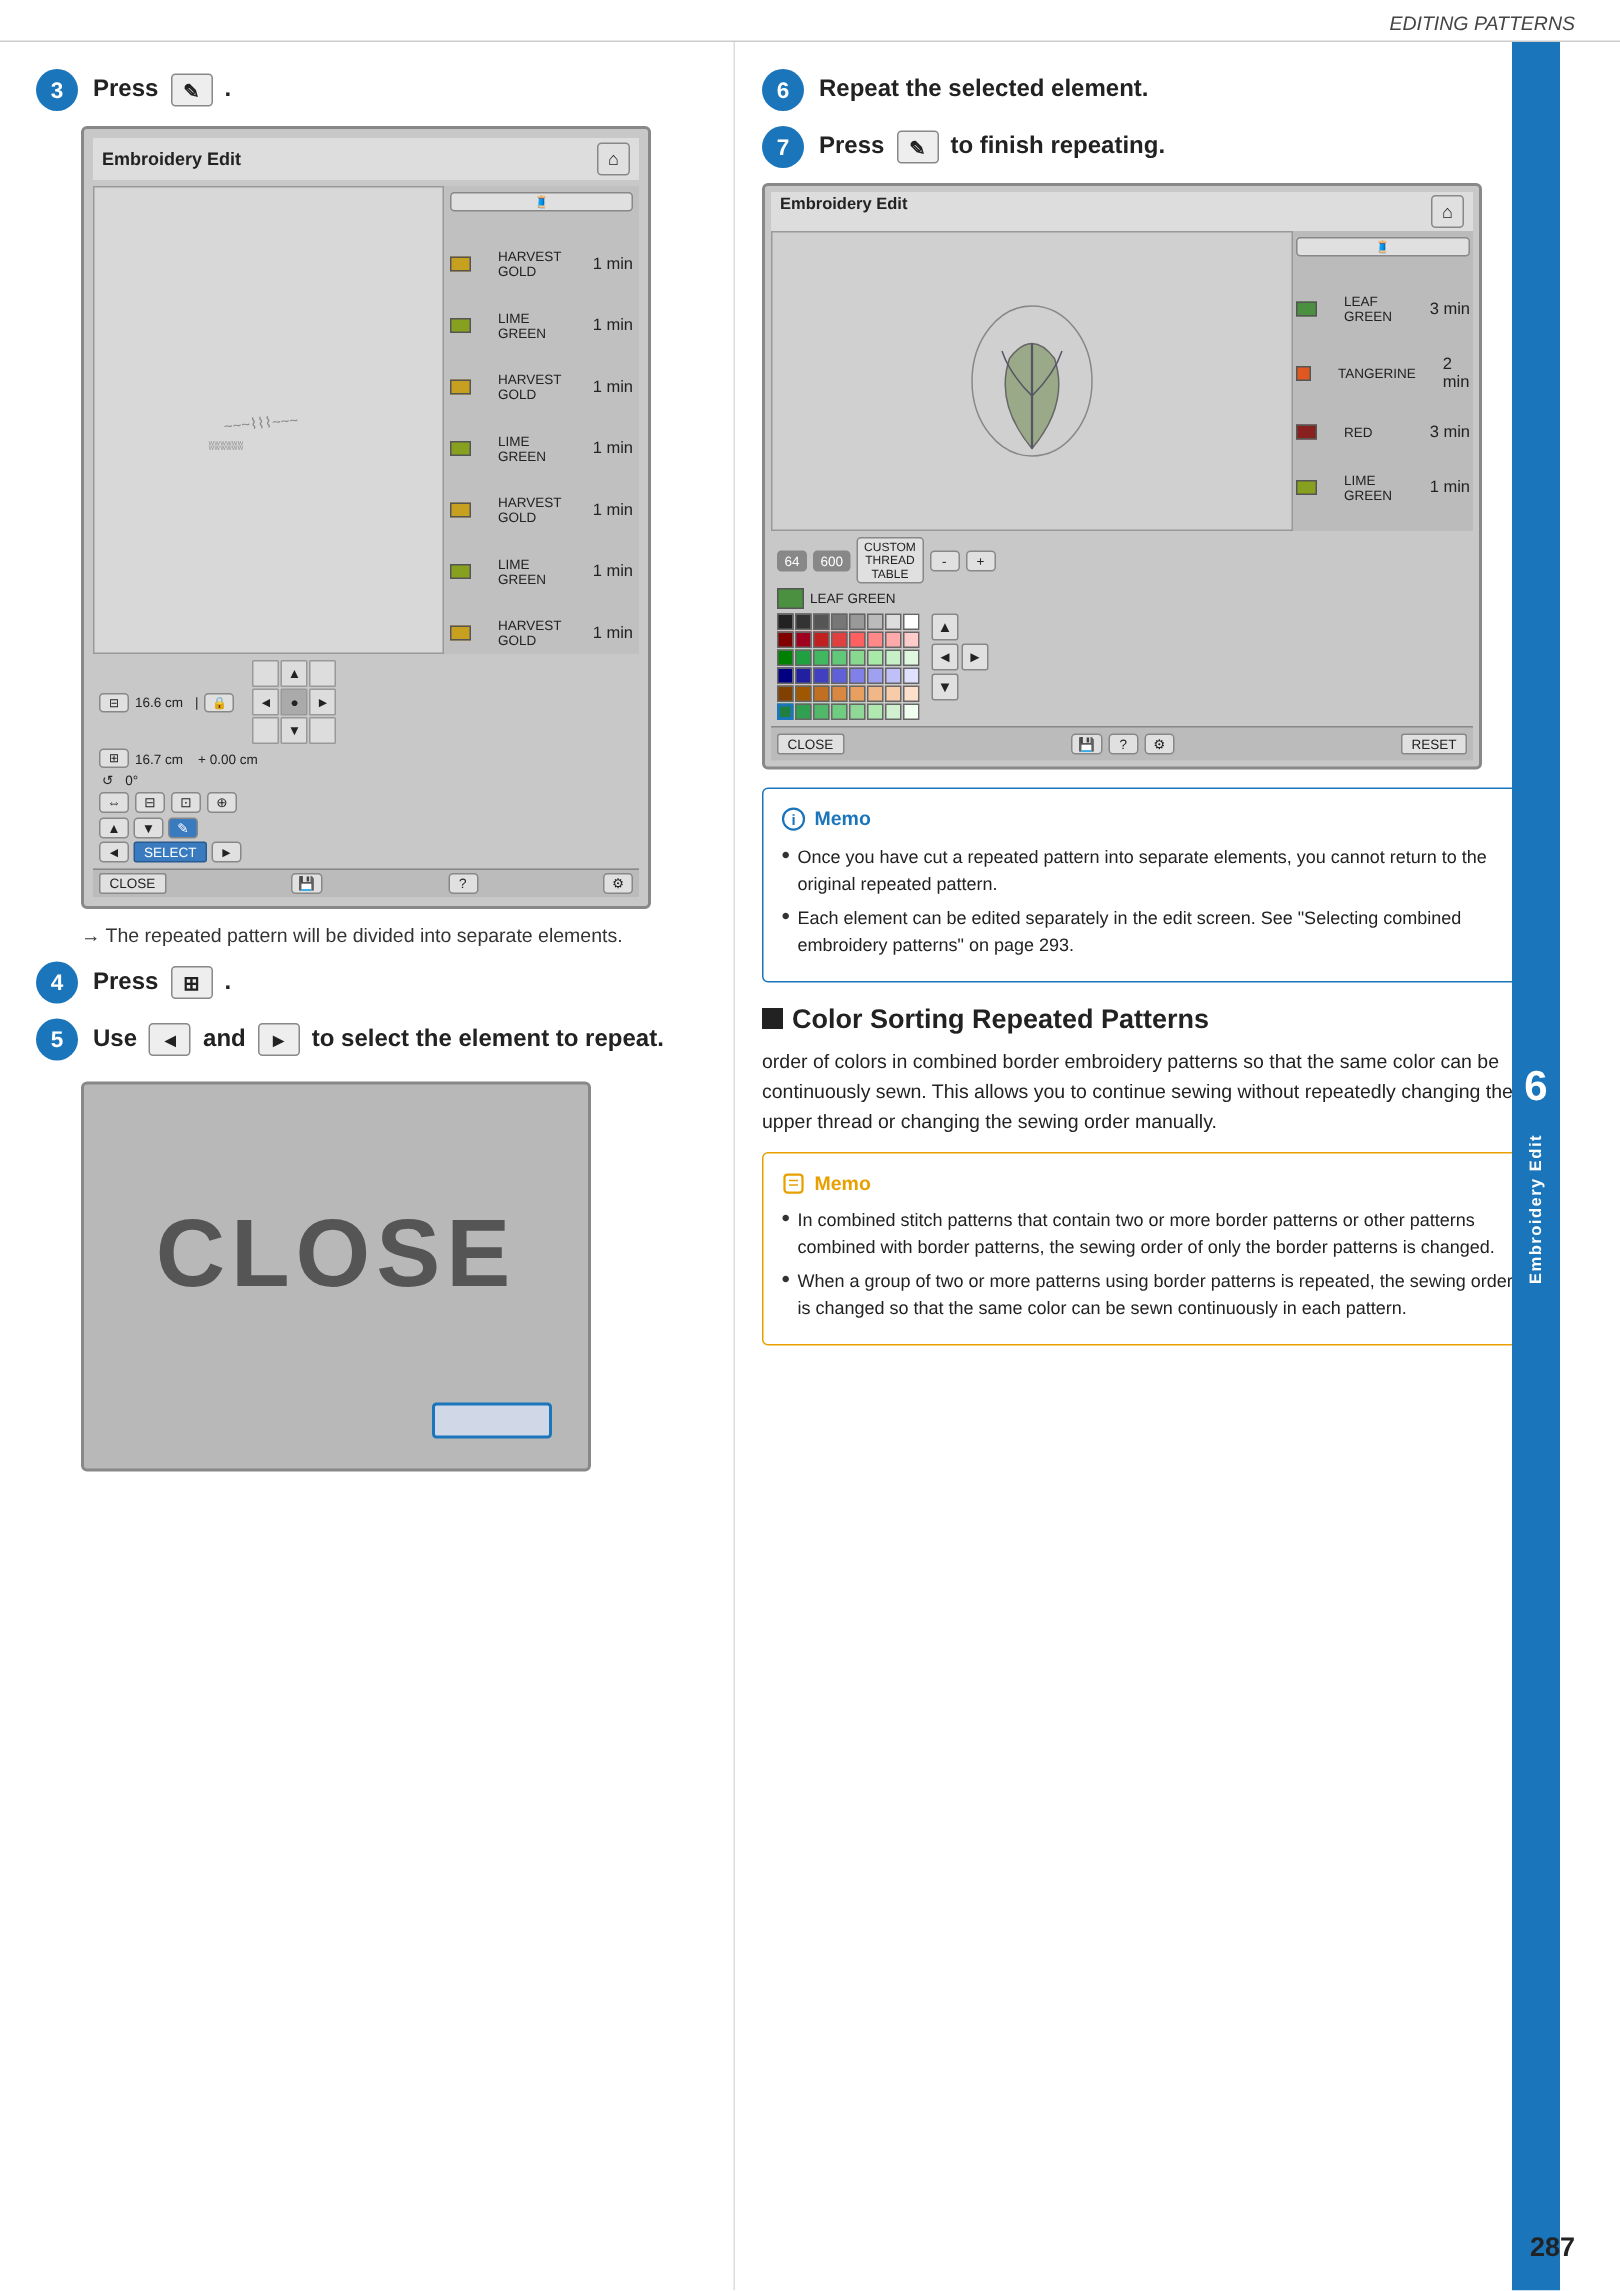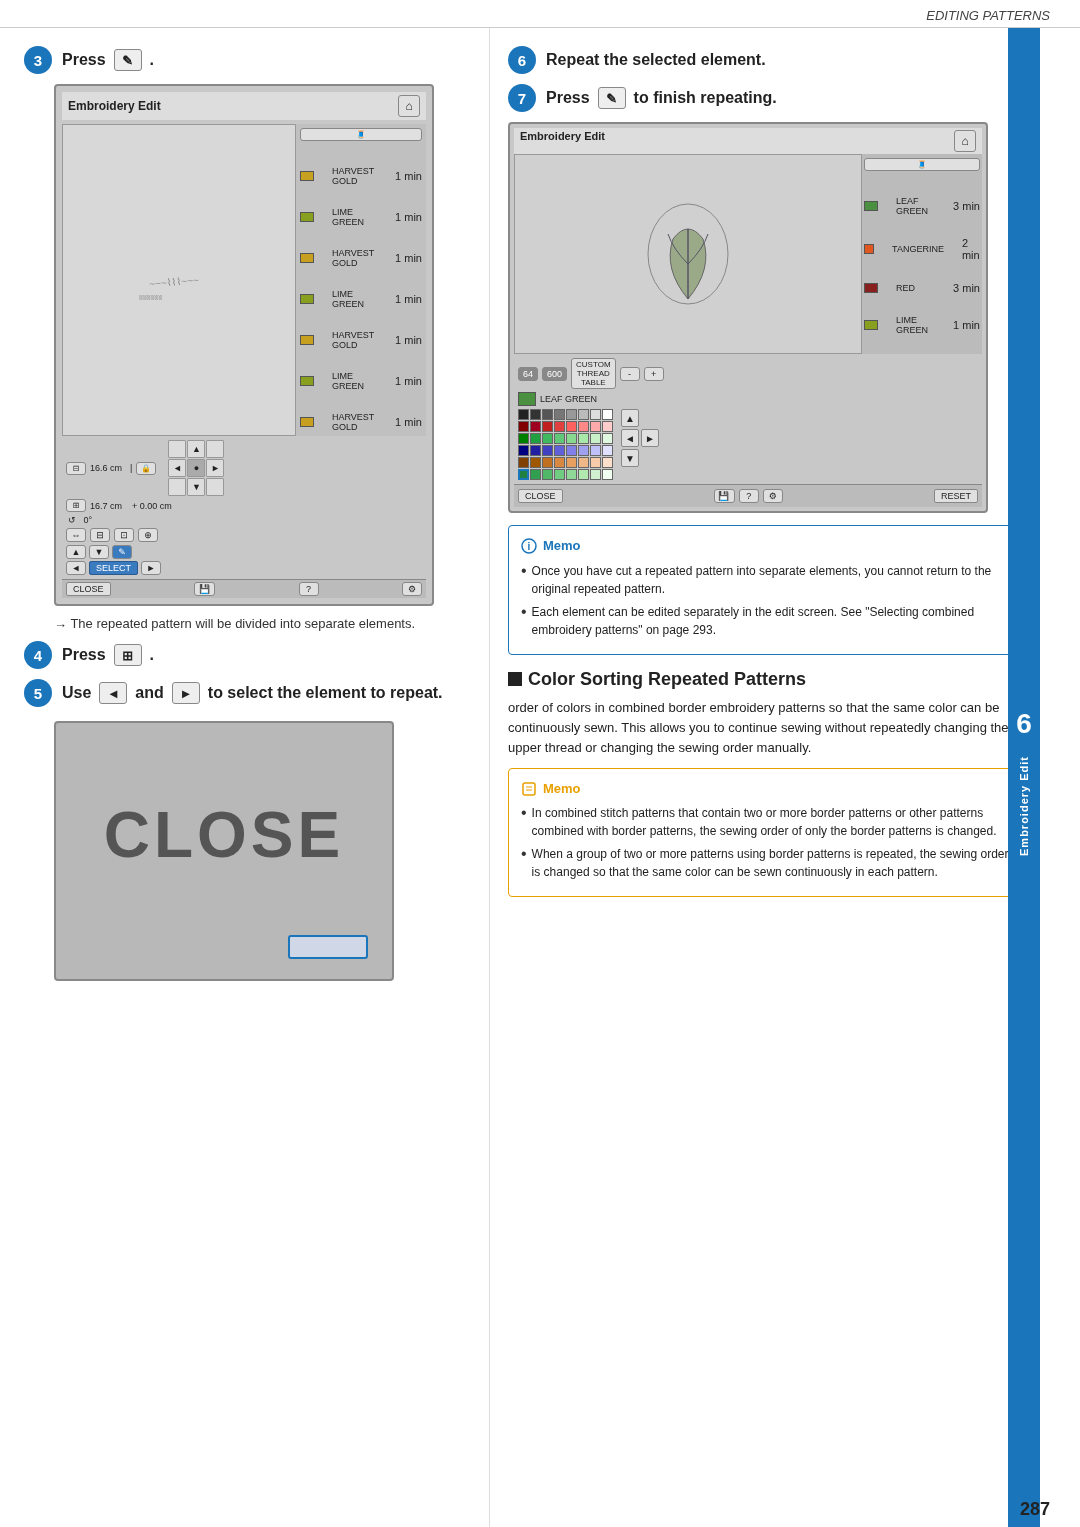--- a/index.html
+++ b/index.html
@@ -386,21 +386,21 @@
       color: #e8a000;
       font-weight: bold;
       font-size: 13px;
       margin-bottom: 6px;
       display: flex;
       align-items: center;
       gap: 6px;
     }
     .page-number {
       position: absolute;
-      bottom: 7px;
+      bottom: 18px;
       right: 30px;
       font-size: 18px;
       font-weight: bold;
       color: #222;
     }
     .right-sidebar {
       position: absolute;
       right: 0;
       top: 0;
       width: 32px;

